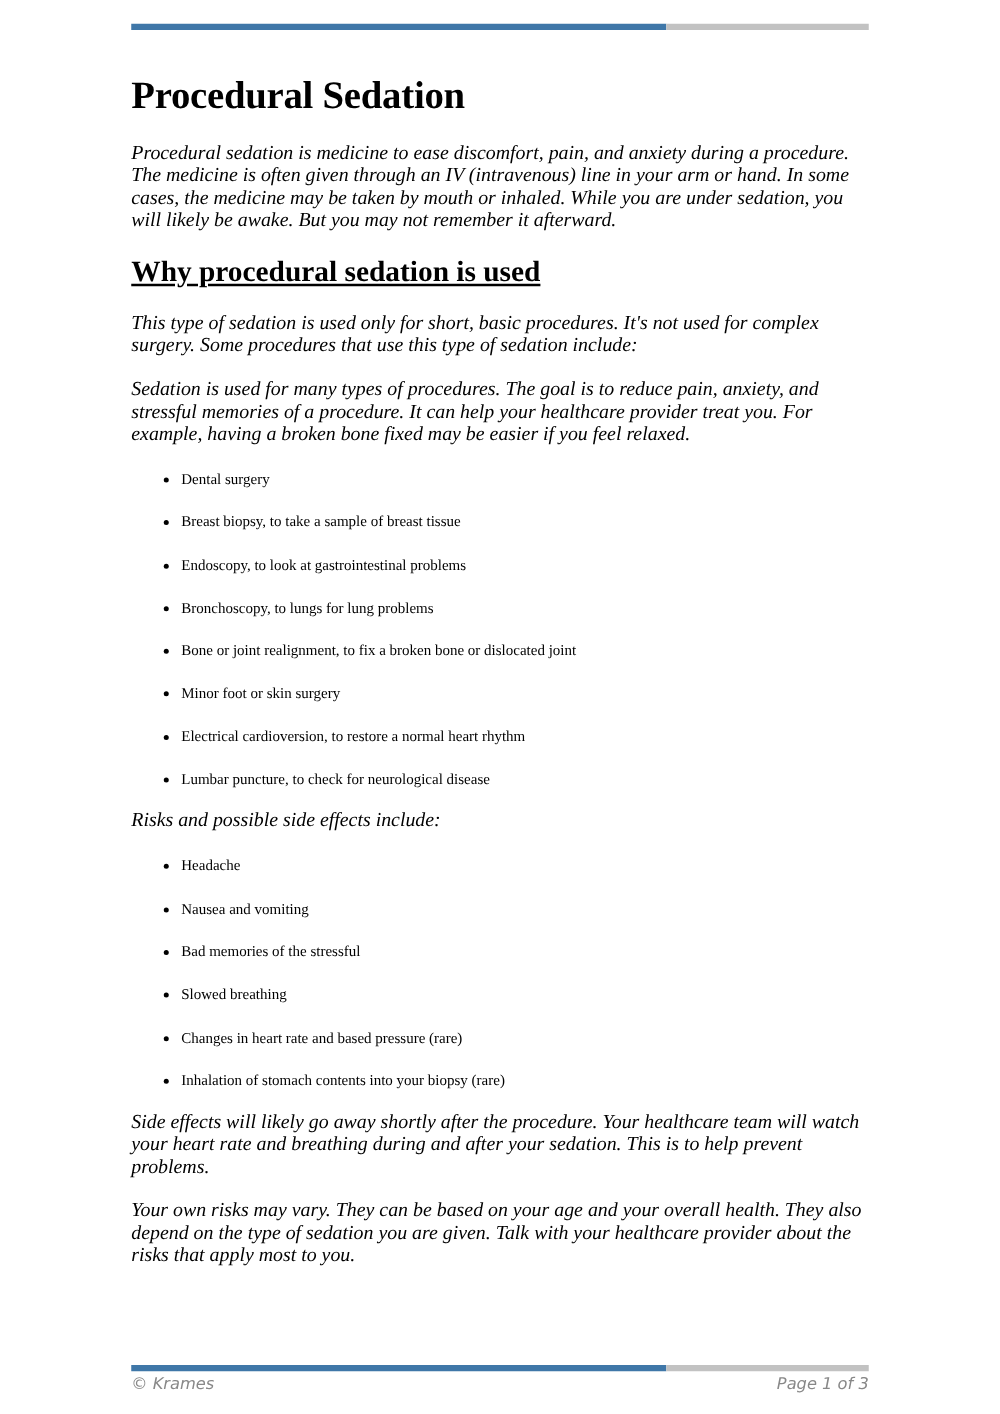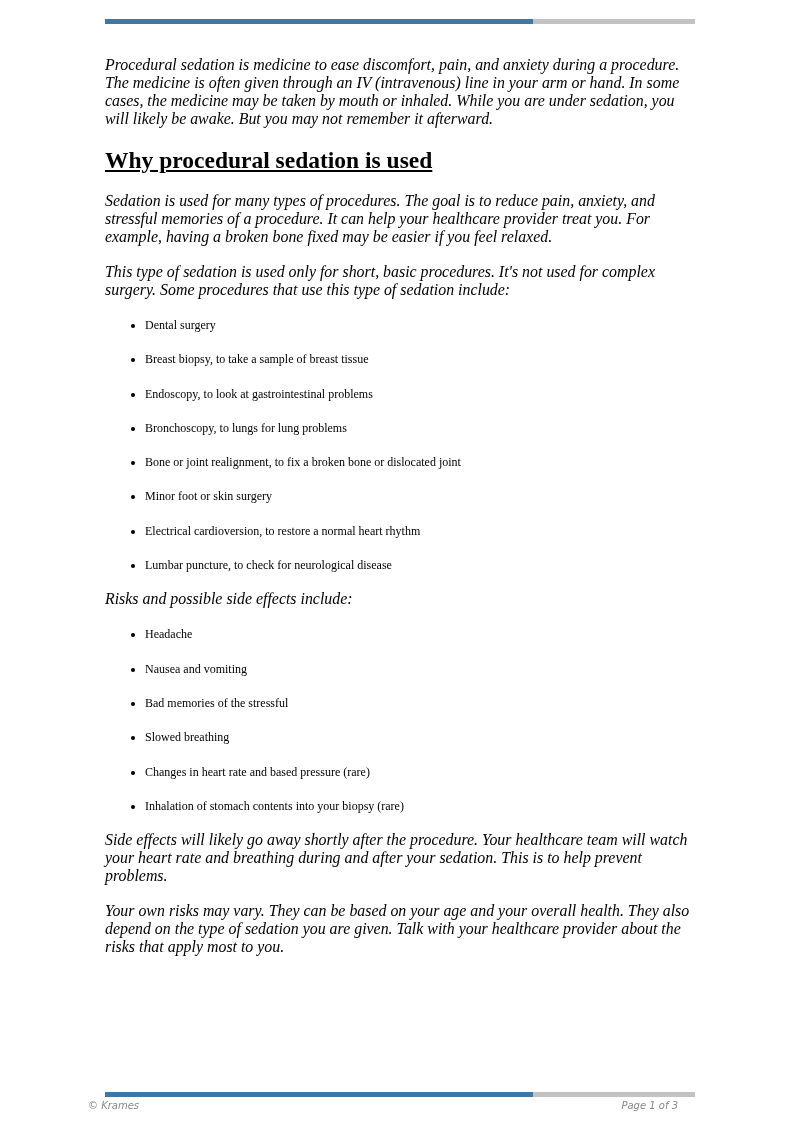--- a/index.html
+++ b/index.html
@@ -8,36 +8,37 @@
   .bar .blue { width: 72.5%; background: #3f77a8; }
   .bar .gray { flex: 1; background: #c2c2c2; }
   .top-bar { top: 19px; }
   .bottom-bar { top: 1092px; }
   .content { position: absolute; left: 105px; top: 56px; width: 595px; }
   h1 { font-size: 31px; font-weight: bold; margin: 0 0 18px 0; line-height: 40px; letter-spacing: -0.2px; }
   h2 { font-size: 23.5px; font-weight: bold; margin: 0 0 17px 0; line-height: 30px; text-decoration: underline; }
   p { font-size: 15.9px; line-height: 18px; margin: 0 0 17px 0; font-style: italic; }
   ul { margin: 0 0 8px 0; padding-left: 40px; }
   li { font-size: 12px; line-height: 18px; margin: 0 0 16.3px 0; }
-  .footer { position: absolute; top: 1100px; left: 88px; width: 590px; display: flex; justify-content: space-between; font-family: "DejaVu Sans", sans-serif; font-style: italic; font-size: 10px; color: #888; }
+  .footer { position: absolute; top: 1100px; left: 105px; width: 590px; display: flex; justify-content: space-between; font-family: "DejaVu Sans", sans-serif; font-style: italic; font-size: 13px; color: #888; }
 </style>
 </head>
 <body>
 
 <div class="bar top-bar">
   <div class="blue"></div>
   <div class="gray"></div>
 </div>
 
 <div class="content">
+  <h1>Procedural Sedation</h1>
   <p>Procedural sedation is medicine to ease discomfort, pain, and anxiety during a procedure. The medicine is often given through an IV (intravenous) line in your arm or hand. In some cases, the medicine may be taken by mouth or inhaled. While you are under sedation, you will likely be awake. But you may not remember it afterward.</p>
 
   <h2>Why procedural sedation is used</h2>
+  <p>This type of sedation is used only for short, basic procedures. It's not used for complex surgery. Some procedures that use this type of sedation include:</p>
   <p>Sedation is used for many types of procedures. The goal is to reduce pain, anxiety, and stressful memories of a procedure. It can help your healthcare provider treat you. For example, having a broken bone fixed may be easier if you feel relaxed.</p>
-  <p>This type of sedation is used only for short, basic procedures. It's not used for complex surgery. Some procedures that use this type of sedation include:</p>
   <ul>
     <li>Dental surgery</li>
     <li>Breast biopsy, to take a sample of breast tissue</li>
     <li>Endoscopy, to look at gastrointestinal problems</li>
     <li>Bronchoscopy, to lungs for lung problems</li>
     <li>Bone or joint realignment, to fix a broken bone or dislocated joint</li>
     <li>Minor foot or skin surgery</li>
     <li>Electrical cardioversion, to restore a normal heart rhythm</li>
     <li>Lumbar puncture, to check for neurological disease</li>
   </ul>

